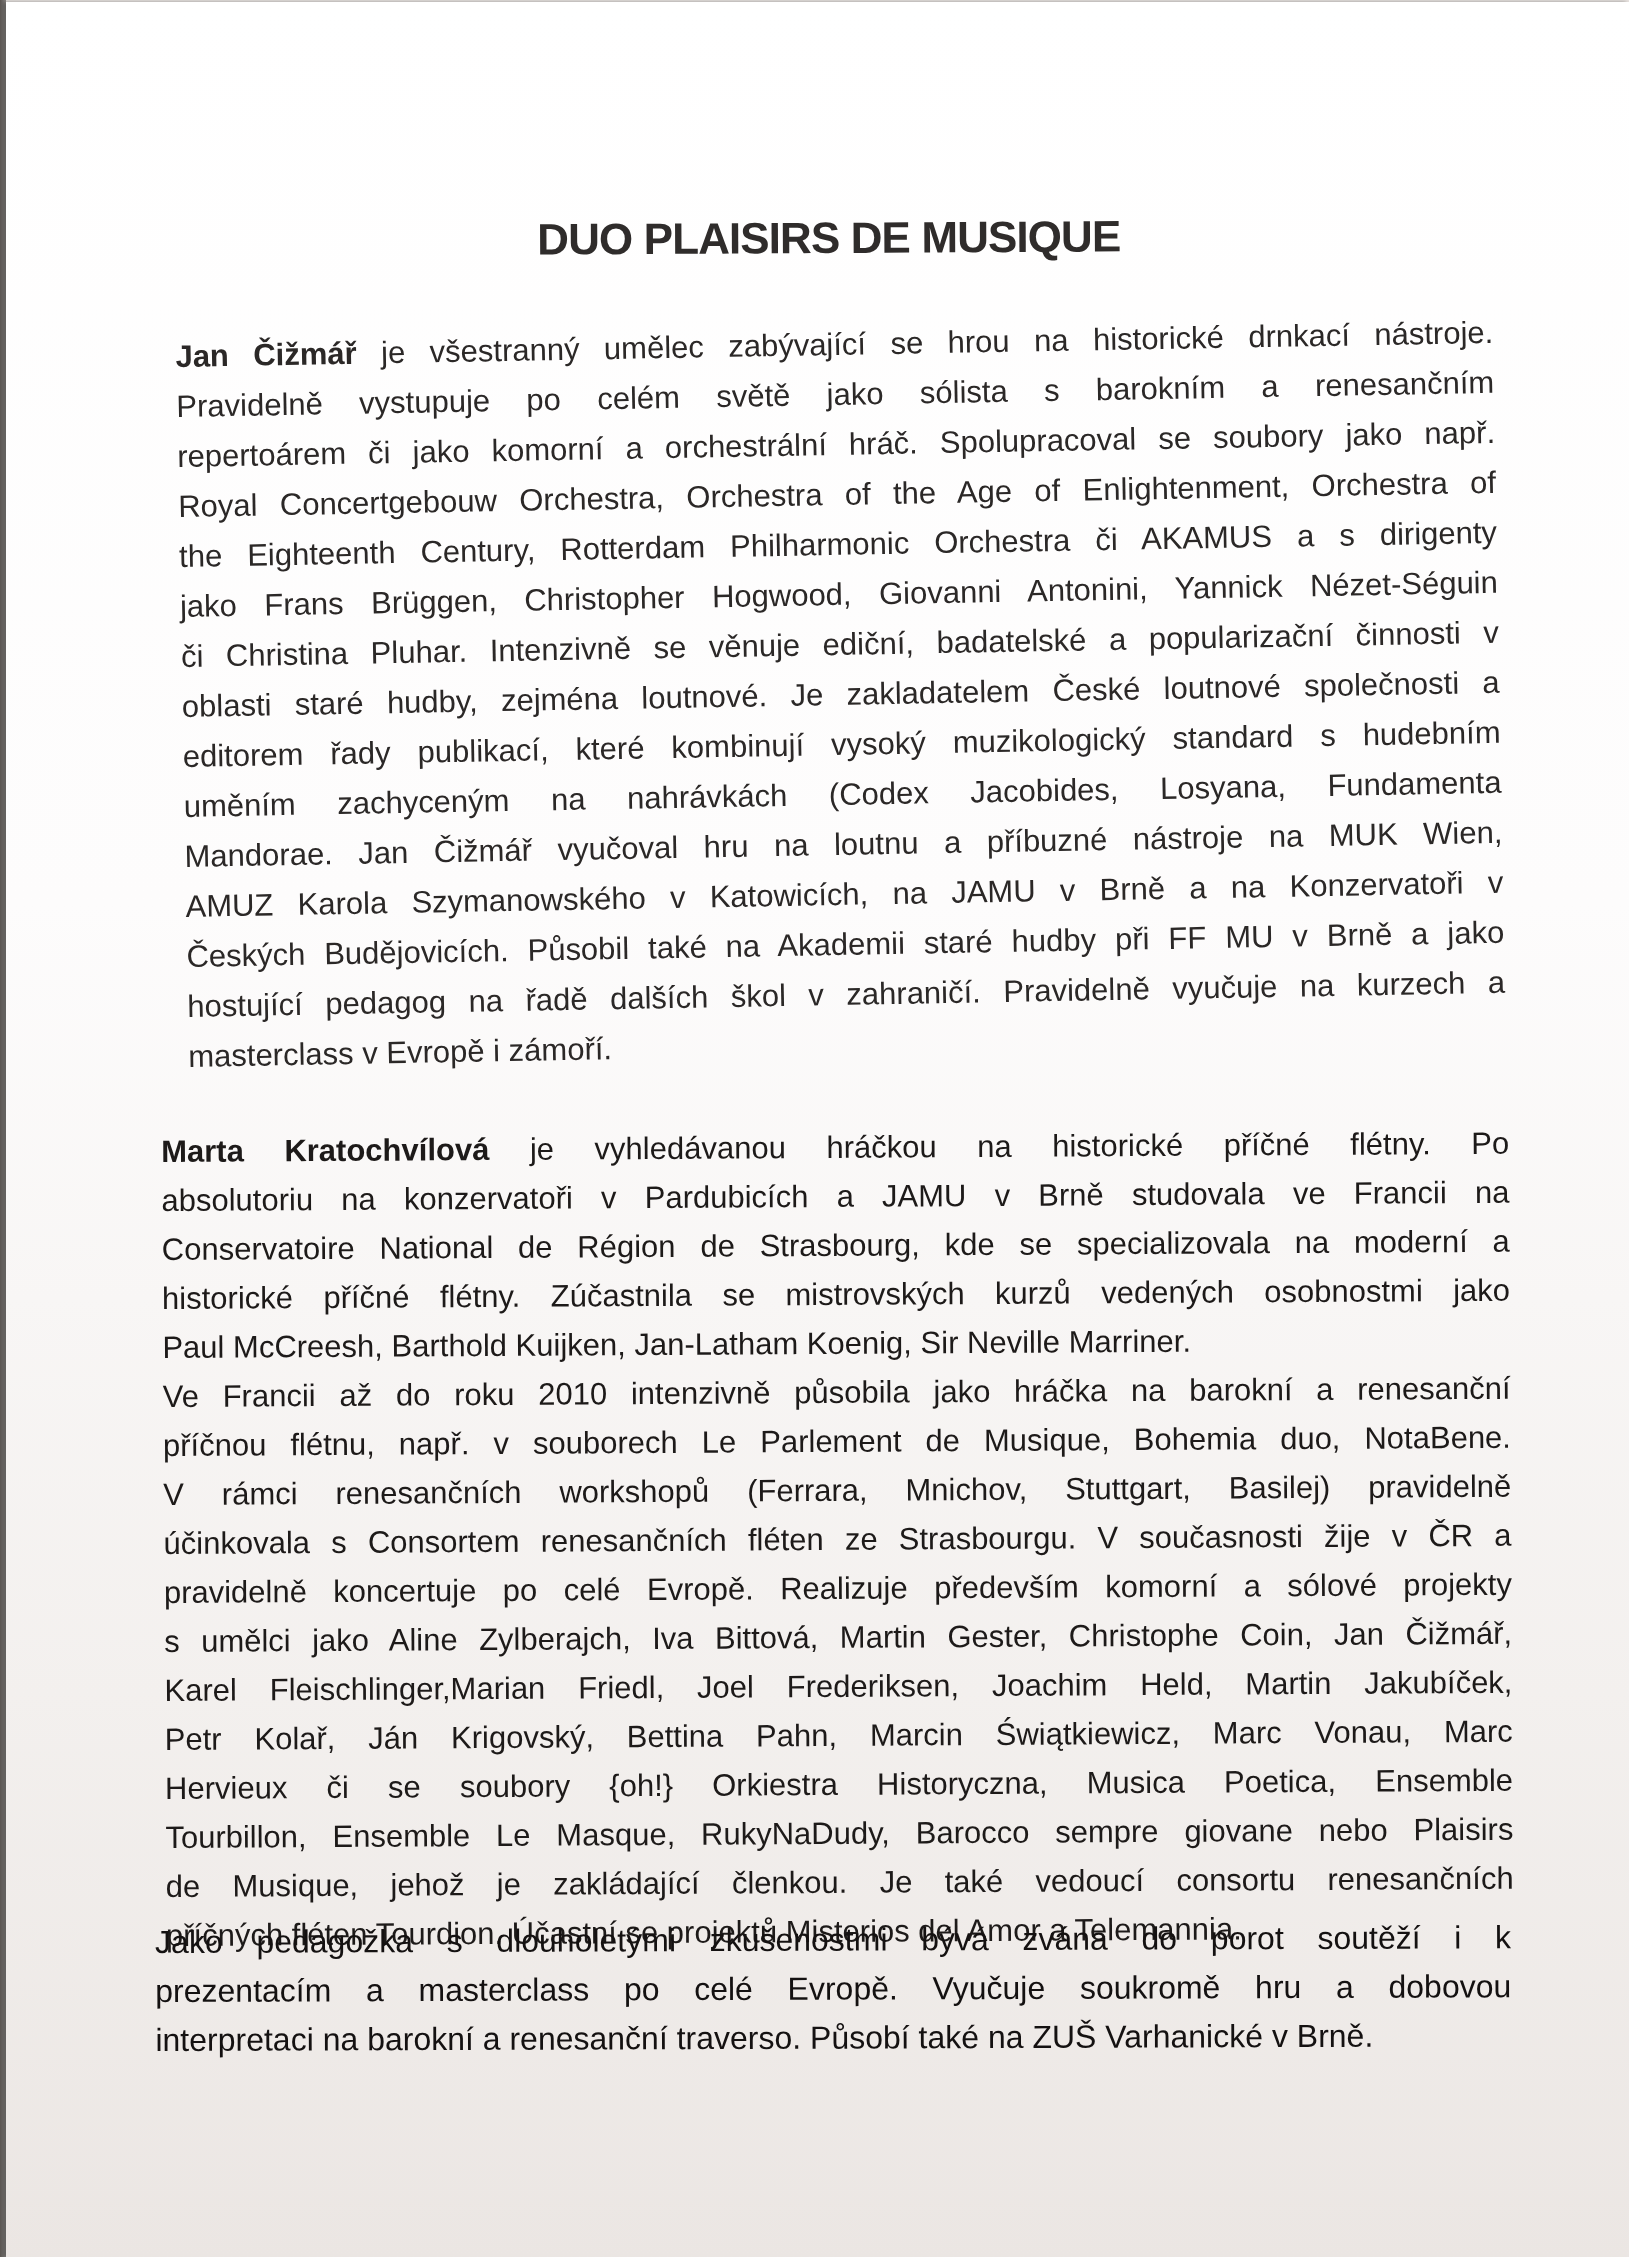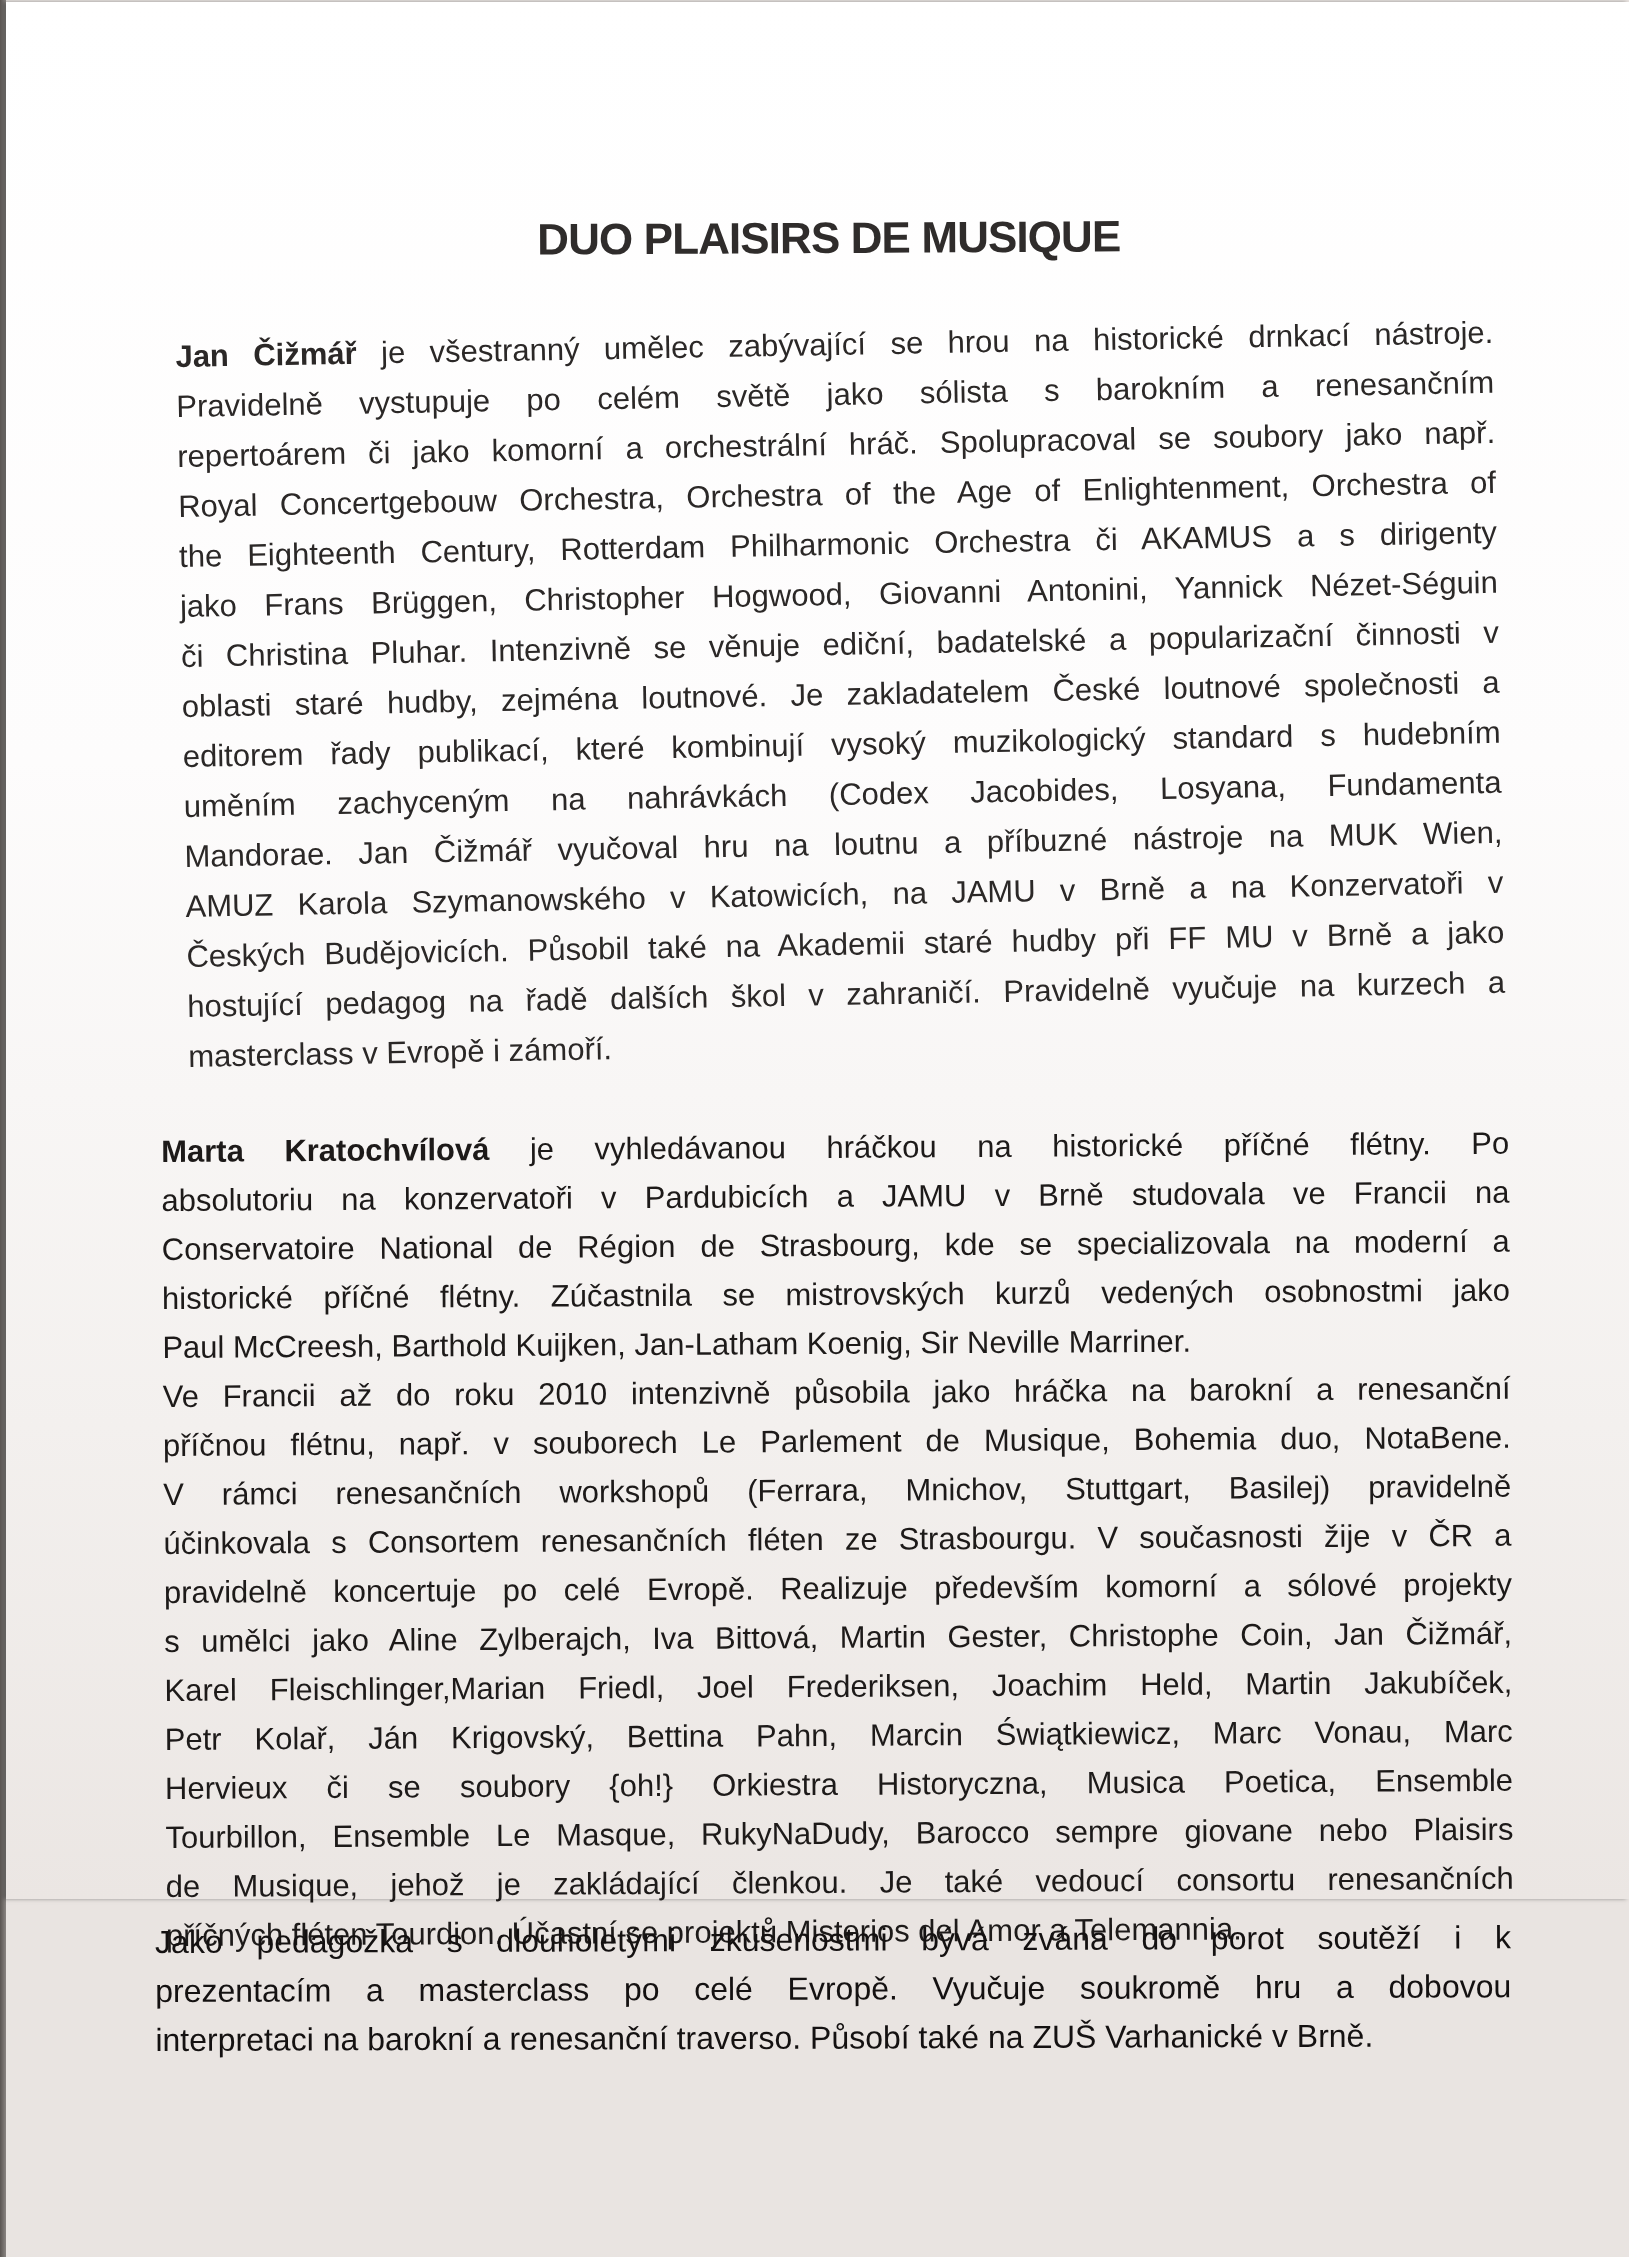--- a/index.html
+++ b/index.html
@@ -11,21 +11,21 @@
       height: 2257px;
       background: #e9e4e1;
       position: relative;
       overflow: hidden;
     }
     .page {
       position: absolute;
       left: 5.6px;
       top: 1.9px;
       width: 1623px;
-      height: 1897px;
+      height: 2255px;
       background: linear-gradient(180deg, #ffffff 0%, #fdfcfc 40%, #f3f0ee 75%, #ebe6e3 100%);
       box-shadow: -2.8px 0 3.8px rgba(60,60,60,0.5);
     }
     .edge {
       position: absolute;
       left: 0;
       top: 0;
       width: 5.6px;
       height: 2257px;
       background: linear-gradient(90deg, #5a5552, #8a8582);

